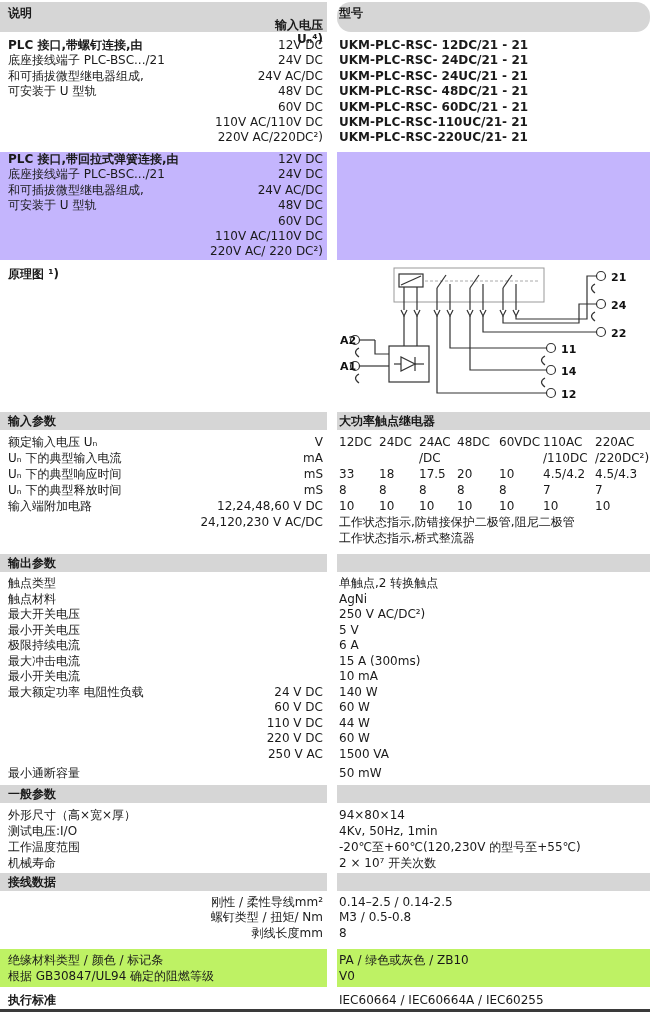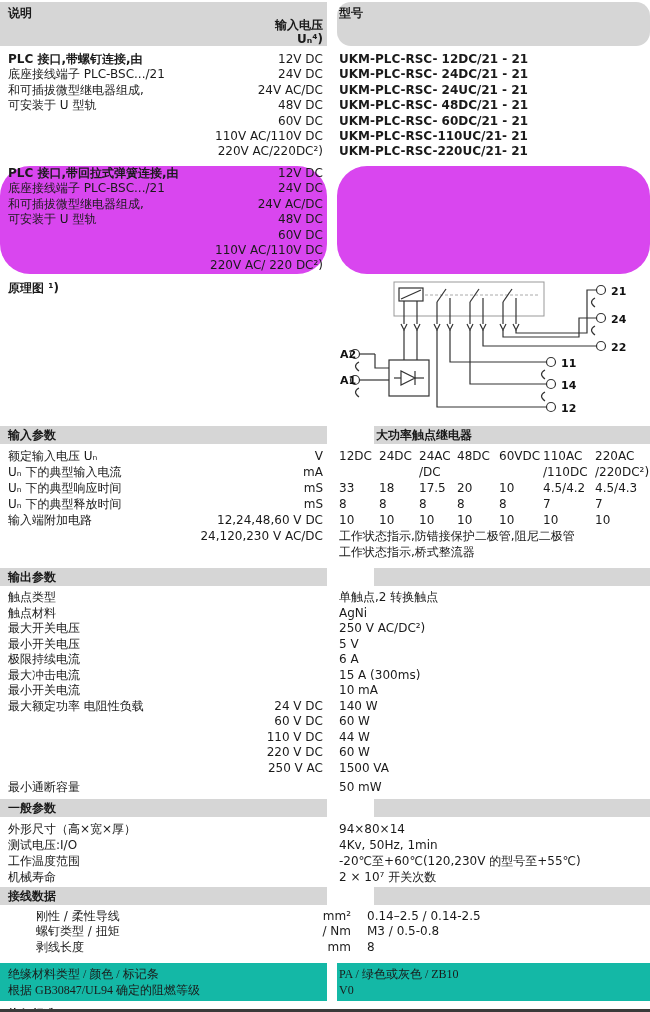--- a/index.html
+++ b/index.html
@@ -8,50 +8,50 @@
     width:650px;height:1012px;
     background:#fff;
     font-family:"DejaVu Sans","Liberation Sans",sans-serif;
     font-size:12px;color:#1a1a1a;
     overflow:hidden;
   }
   .band{display:flex;align-items:stretch;}
   .lcol{width:327px;box-sizing:border-box;padding-left:8px;padding-right:4px;flex:none;}
   .rcol{flex:1;margin-left:10px;box-sizing:border-box;padding-left:2px;}
   .bar{background:#d6d6d6;}
-  .hdr{height:44px;margin-top:2px;}
+  .hdr{height:30px;margin-top:2px;}
   .hdr .lcol{display:flex;justify-content:space-between;}
   .hdr .rcol{padding-top:3px;border-radius:14px;}
   .b{font-weight:bold;}
   .hdr-left{padding-top:3px;font-weight:bold;}
   .hdr-right{text-align:right;font-weight:bold;line-height:14px;padding-top:16px;}
   .lines div{line-height:15.4px;}
   .blk{margin-top:6px;height:108px;}
   .blk .lcol{display:flex;justify-content:space-between;}
   .vlist{text-align:right;}
-  .gray-band .lcol,.gray-band .rcol{background:#d946ef;border-radius:30px;}
+  .gray-band .lcol,.gray-band .rcol{background:#c4b5fd;}
   .schem{height:152px;}
   .schem .lcol{padding-top:6px;}
-  .secbar{height:18px;margin:0;gap:37px;}
+  .secbar{height:18px;margin:0;}
   .secbar .lcol,.secbar .rcol{background:#d6d6d6;font-weight:bold;line-height:18px;}
   .rows16 div{line-height:16px;}
   .inband{height:124px;padding-top:4px;box-sizing:border-box;}
   .inband .lcol{display:flex;justify-content:space-between;}
   .relay-grid{display:grid;grid-template-columns:40px 40px 38px 42px 44px 52px auto;}
   .relay-grid span{line-height:16px;display:block;}
   .outband{padding-top:4px;padding-bottom:3px;}
   .outrow{display:flex;line-height:15.5px;}
   .outrow .lcol{display:flex;justify-content:space-between;}
   .genband{padding-top:4px;padding-bottom:2px;}
   .genrow{display:flex;line-height:16px;}
   .wireband{padding-top:4px;padding-bottom:4px;}
   .wirerow{display:flex;line-height:15.5px;}
-  .wirerow .lcol{display:flex;justify-content:space-between;margin-left:28px;}
+  .wirerow .lcol{display:flex;justify-content:flex-end;}
   .insul{margin-top:4px;}
-  .insul .lcol,.insul .rcol{background:#14b8a6;padding-top:3px;padding-bottom:3px;font-family:Liberation Serif, serif;}
+  .insul .lcol,.insul .rcol{background:#bef264;padding-top:3px;padding-bottom:3px;}
   .insul div{line-height:16px;}
   .stdrow{display:flex;margin-top:4px;line-height:18px;}
   .stdrow .rcol{border-bottom:1px solid #777;}
   .botline{position:absolute;left:0;bottom:0;width:650px;height:3px;background:#3a3a3a;}
   svg text{font-family:"DejaVu Sans","Liberation Sans",sans-serif;font-size:11px;font-weight:bold;fill:#111;}
   .wire{stroke:#333;stroke-width:1.2;fill:none;}
   .litebox{stroke:#999;stroke-width:1;fill:none;}
 </style>
 </head>
 <body>

